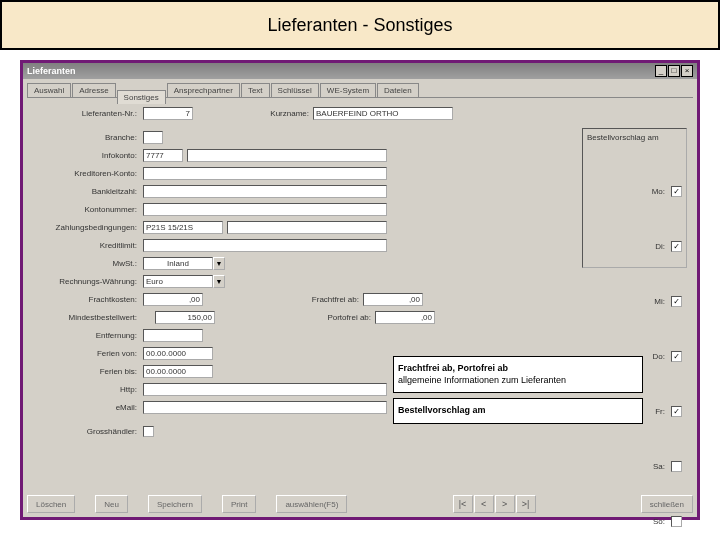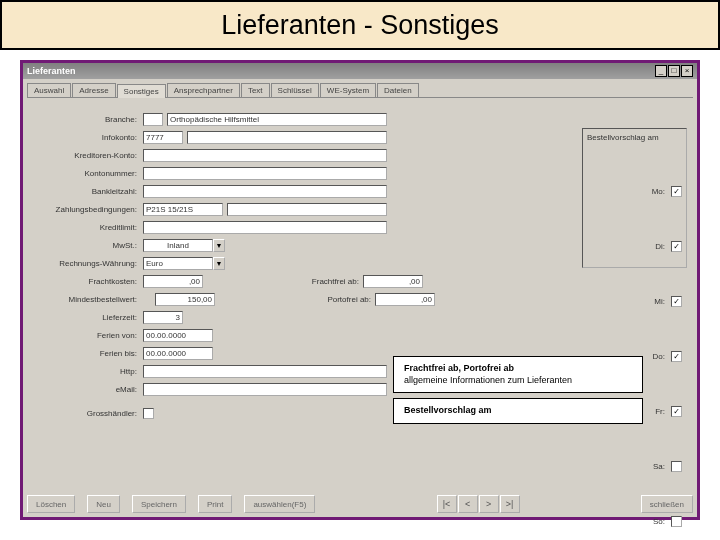--- a/index.html
+++ b/index.html
@@ -1,42 +1,42 @@
 <!DOCTYPE html>
 <html><head>
 <meta charset="utf-8">
 <style>
   * { box-sizing: border-box; margin: 0; padding: 0; font-family: Arial, sans-serif; }
   body { background: #fff; width: 720px; height: 540px; position: relative; }
   .banner { width: 720px; height: 50px; background: #f8e8c8; border: 2px solid #000; display: flex; align-items: center; justify-content: center; }
-  .banner-title { font-size: 27px; color: #000; }
+  .banner-title { font-size: 18px; color: #000; }
   .appwin { position: absolute; top: 60px; left: 20px; width: 680px; height: 460px; background: #d4d0c8; border: 3px solid #701a75; font-size: 9px; }
   .titlebar { height: 16px; background: linear-gradient(#808080, #a0a0a0); color: #fff; display: flex; align-items: center; padding: 0 4px; justify-content: space-between; }
   .titlebar .ttl { font-weight: bold; font-size: 9px; }
   .titlebar .ctrls { display: flex; gap: 1px; }
   .titlebar .ctrls span { width: 12px; height: 12px; background: #d4d0c8; border: 1px solid #000; font-size: 8px; text-align: center; line-height: 10px; color: #000; }
   .tabs { display: flex; margin: 4px 4px 0 4px; border-bottom: 1px solid #888; font-size: 8px; }
   .tab { padding: 2px 6px; border: 1px solid #888; border-bottom: none; background: #d4d0c8; margin-right: 1px; color: #444; }
-  .tab.active { background: #e0dcd4; position: relative; top: 1px; }
+  .tab.active { background: #e0dcd4; position: relative; top: 7px; }
   .form-area { padding: 8px 10px; position: relative; height: 400px; }
   .row { display: flex; align-items: center; margin-bottom: 4px; height: 14px; }
   .lbl { width: 110px; text-align: right; padding-right: 6px; color: #333; font-size: 8px; overflow: hidden; white-space: nowrap; }
   .lbl2 { width: 60px; text-align: right; padding-right: 4px; color: #333; font-size: 8px; }
   .inp { height: 13px; background: #fff; border: 1px inset #aaa; font-size: 8px; padding: 0 2px; color: #333; }
   .chk { width: 11px; height: 11px; background: #fff; border: 1px inset #aaa; display: inline-flex; align-items: center; justify-content: center; font-size: 8px; color: #000; }
   .dd { display: inline-flex; }
   .dd .arrow { width: 12px; height: 13px; background: #d4d0c8; border: 1px outset #fff; font-size: 7px; text-align: center; line-height: 11px; }
   .right-panel { position: absolute; top: 30px; right: 10px; width: 105px; height: 140px; border: 1px inset #aaa; padding: 4px; }
   .right-panel .hdr { font-size: 8px; color: #333; margin-bottom: 6px; }
   .day-row { display: flex; justify-content: flex-end; align-items: center; gap: 6px; margin-bottom: 2px; font-size: 8px; color: #333; margin-top: 44px; }
-  .callout { position: absolute; background: #fff; border: 1px solid #000; padding: 6px 10px; font-size: 9px; line-height: 1.3; width: 250px; z-index: 10; }
+  .callout { position: absolute; background: #fff; border: 1px solid #000; padding: 6px 4px; font-size: 9px; line-height: 1.3; width: 250px; z-index: 10; }
   .callout b { font-weight: bold; }
   .bottom-bar { position: absolute; bottom: 4px; left: 4px; right: 4px; display: flex; justify-content: space-between; align-items: center; }
   .btn { height: 18px; padding: 0 8px; background: #d4d0c8; border: 1px outset #fff; font-size: 8px; color: #666; display: inline-flex; align-items: center; }
-  .btn-group { display: flex; gap: 12px; }
+  .btn-group { display: flex; gap: 20px; }
   .nav-group { display: flex; gap: 1px; }
   .nav-btn { width: 20px; height: 18px; background: #d4d0c8; border: 1px outset #fff; font-size: 9px; text-align: center; line-height: 16px; color: #555; }
 </style>
 </head>
 <body>
 
 <div class="banner">
   <div class="banner-title">Lieferanten - Sonstiges</div>
 </div>
 
@@ -56,47 +56,53 @@
     <div class="tab active">Sonstiges</div>
     <div class="tab">Ansprechpartner</div>
     <div class="tab">Text</div>
     <div class="tab">Schlüssel</div>
     <div class="tab">WE-System</div>
     <div class="tab">Dateien</div>
   </div>
 
   <div class="form-area">
 
+    <div class="row">
+      <span class="lbl">Lieferanten-Nr.:</span>
+      <input class="inp" style="width: 50px; text-align: right;" value="7">
+      <span style="width:60px"></span>
+      <span class="lbl2">Kurzname:</span>
+      <input class="inp" style="width: 140px;" value="BAUERFEIND ORTHO">
+    </div>
 
     <div style="height:6px"></div>
 
     <div class="row">
       <span class="lbl">Branche:</span>
       <input class="inp" style="width: 20px;">
-      <input class="inp" style="width: 220px; margin-left: 4px;" value="Orthopädische Hilfsmittel">
     </div>
 
     <div class="row">
       <span class="lbl">Infokonto:</span>
       <input class="inp" style="width: 40px;" value="7777">
       <input class="inp" style="width: 200px; margin-left: 4px;">
     </div>
 
     <div class="row">
       <span class="lbl">Kreditoren-Konto:</span>
       <input class="inp" style="width: 244px;">
     </div>
 
     <div class="row">
+      <span class="lbl">Bankleitzahl:</span>
+      <input class="inp" style="width: 244px;">
+    </div>
+
+    <div class="row">
       <span class="lbl">Kontonummer:</span>
-      <input class="inp" style="width: 244px;">
-    </div>
-
-    <div class="row">
-      <span class="lbl">Bankleitzahl:</span>
       <input class="inp" style="width: 244px;">
     </div>
 
     <div class="row">
       <span class="lbl">Zahlungsbedingungen:</span>
       <input class="inp" style="width: 80px;" value="P21S 15/21S">
       <input class="inp" style="width: 160px; margin-left: 4px;">
     </div>
 
     <div class="row">
@@ -129,25 +135,25 @@
     </div>
 
     <div class="row">
       <span class="lbl">Mindestbestellwert:</span>
       <input class="inp" style="width: 60px; text-align: right; margin-left: 12px;" value="150,00">
       <span style="width:100px"></span>
       <span class="lbl2">Portofrei ab:</span>
       <input class="inp" style="width: 60px; text-align: right;" value=",00">
     </div>
 
-
-    <div class="row">
-      <span class="lbl">Lieferzeit:</span>
-      <input class="inp" style="width: 40px; text-align: right;" value="3">
-    </div>
+    <div class="row">
+      <span class="lbl">Entfernung:</span>
+      <input class="inp" style="width: 60px;">
+    </div>
+
 
     <div class="row">
       <span class="lbl">Ferien von:</span>
       <input class="inp" style="width: 70px;" value="00.00.0000">
     </div>
 
     <div class="row">
       <span class="lbl">Ferien bis:</span>
       <input class="inp" style="width: 70px;" value="00.00.0000">
     </div>

